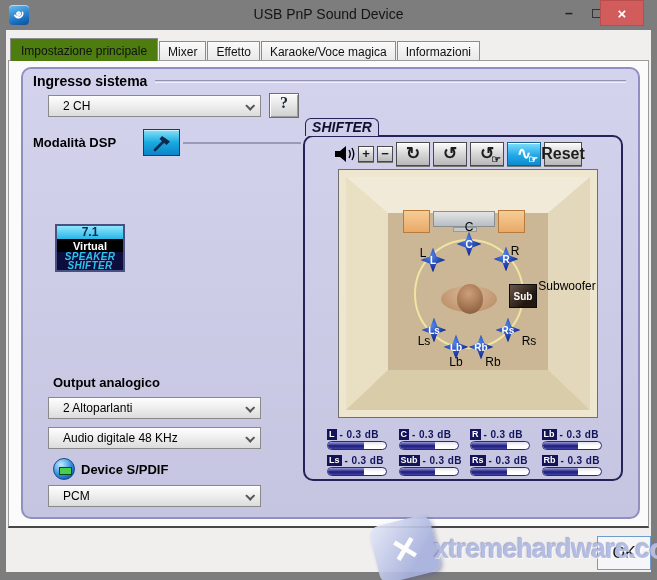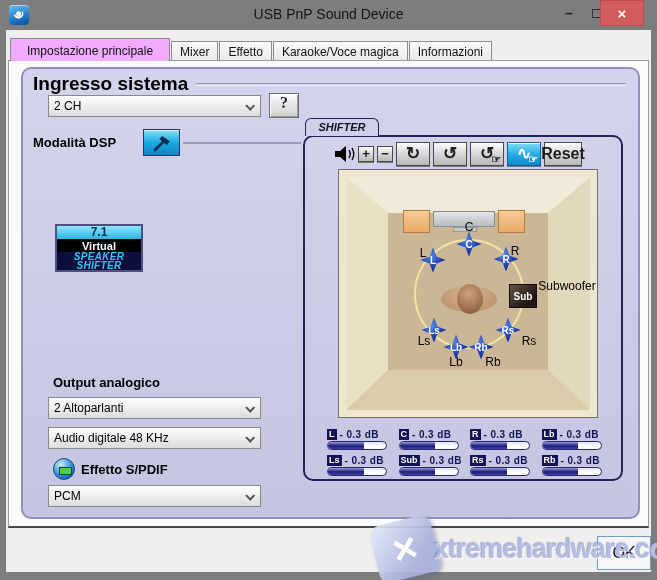--- a/index.html
+++ b/index.html
@@ -18,67 +18,67 @@
   .btn-close { right:13px; width:44px; background:#d25b5b; color:#fff; font-size:15px; font-weight:bold;
                box-shadow:inset 0 0 0 1px #b94c4c; }
 
   
   .client { position:absolute; left:6px; top:30px; width:645px; height:542px; background:#f0efee; }
 
   
   .tabstrip { position:absolute; left:4px; top:8px; display:flex; align-items:flex-end; z-index:3; }
   .tab { border:1px solid #8c8c8c; border-bottom:none; background:linear-gradient(#fafafa,#e9e9e9);
          padding:3px 8px; font-size:12px; color:#111; margin-right:1px; height:19px; white-space:nowrap; }
-  .tab.active { background:#f0abfc; height:23px; padding:5px 16px; position:relative; margin-bottom:-1px; z-index:4; }
+  .tab.active { background:#4d7c0f; height:23px; padding:5px 10px; position:relative; margin-bottom:-1px; z-index:4; }
 
   .tabpage { position:absolute; left:2px; top:30px; width:641px; height:468px; background:#fbfbfb;
              border:1px solid #9a9a9a; border-bottom:2px solid #474747; }
 
   
   .panel { position:absolute; left:12px; top:6px; width:619px; height:452px;
            background:linear-gradient(#d3d3ed,#c5c5e1); border:2px solid #8f8fc0; border-radius:10px; }
   .panel * { font-family:"Liberation Sans", sans-serif; }
 
   .sect-head { position:absolute; display:flex; align-items:center; gap:8px; }
-  .sect-head .txt { font-size:19px; font-weight:bold; color:#000; white-space:nowrap; }
+  .sect-head .txt { font-size:14px; font-weight:bold; color:#000; white-space:nowrap; }
   .hline { flex:1; height:3px; border-top:1px solid #9494b4; border-bottom:1px solid #eef; }
 
   .combo { position:absolute; width:213px; height:22px; background:linear-gradient(#fefefe,#ececec 55%,#dcdcdc);
-           border:1px solid #898989; display:flex; align-items:center; padding:0 5px; font-size:12px; color:#000; cursor:default; }
+           border:1px solid #898989; display:flex; align-items:center; padding:0 14px; font-size:12px; color:#000; cursor:default; }
   .chevron { position:absolute; right:7px; top:7px; width:7px; height:7px;
              border-right:2px solid #555; border-bottom:2px solid #555; transform:rotate(45deg) translateY(-1px); }
 
   .help-btn { position:absolute; left:246px; top:24px; width:30px; height:25px;
               background:linear-gradient(#fbfbfb,#cfcfcf); border:1px solid #6e6e6e;
               box-shadow:inset 1px 1px 0 #fff, inset -1px -1px 0 #9a9a9a;
               font:bold 16px "Liberation Serif", serif; color:#1c2430; text-align:center; }
 
   .label-b { position:absolute; font-size:13px; font-weight:bold; color:#000; white-space:nowrap; }
 
   .dsp-btn { position:absolute; left:120px; top:60px; width:37px; height:27px;
              border:1px solid #31315f; background:linear-gradient(#86e2f8,#19a9e1 50%,#0c84c6);
              box-shadow:inset 0 1px 0 rgba(255,255,255,.6); display:flex; align-items:center; justify-content:center; }
   .dsp-line { position:absolute; left:160px; top:73px; width:118px; height:2px; background:#9a9ab8; }
 
-  .shifter-badge { position:absolute; left:32px; top:155px; width:88px; border:2px solid #4a5080;
+  .shifter-badge { position:absolute; left:32px; top:155px; width:70px; border:2px solid #4a5080;
                    background:#0d0d3e; text-align:center; }
   .badge-l1 { background:linear-gradient(#9df; color:#03305a); background:linear-gradient(#8fe7ff,#2ab5e6);
               color:#06304f; font-weight:bold; font-size:12px; line-height:13px; border-bottom:1px solid #000; }
   .badge-l2 { background:#000; color:#fff; font-weight:bold; font-size:11px; line-height:12px; }
   .badge-l3 { color:#2fc3ec; font-style:italic; font-weight:bold; font-size:10px; line-height:9px; letter-spacing:.3px; }
 
   .spdif-icon { position:absolute; left:30px; top:389px; width:22px; height:22px; border-radius:50%;
                 background:radial-gradient(circle at 35% 28%, #c4ecff, #2f8ade 55%, #083a92); border:1px solid #174a88; }
   .spdif-icon::after { content:""; position:absolute; left:5px; top:8px; width:11px; height:6px;
                        background:#46cf50; border:1px solid #0a4a14; }
 
   
   .shifter-tab { position:absolute; left:282px; top:49px; width:74px; height:18px; z-index:2;
                  background:#cfcfea; border:1px solid #23235a; border-bottom:none; border-radius:6px 6px 0 0;
-                 font-size:11px; font-weight:bold; font-style:italic; color:#101030; text-align:center; line-height:17px; }
+                 font-size:14px; font-weight:bold; font-style:italic; color:#101030; text-align:center; line-height:17px; }
   .shifter-group { position:absolute; left:280px; top:66px; width:320px; height:346px;
                    border:2px solid #23235a; border-radius:10px; }
 
   .toolbar { position:absolute; left:28px; top:3px; height:27px; display:flex; align-items:center; gap:3px; }
   .tb-btn { border:1px solid #4a4a4a; background:linear-gradient(#fbfbfb,#d3d3d3 55%,#b9b9b9);
             box-shadow:inset 0 1px 0 #fff, 0 1px 0 #777; display:flex; align-items:center; justify-content:center;
             color:#1c1c1c; position:relative; }
   .tb-small { width:16px; height:16px; font-weight:bold; font-size:13px; line-height:1; }
   .tb-wide { width:34px; height:24px; font-size:17px; font-weight:bold; }
   .tb-active { background:linear-gradient(#7edef8,#22a9e8 55%,#0f8ace); border-color:#17608e; color:#fff; }
@@ -196,21 +196,21 @@
         <div class="combo" style="left:25px; top:328px;text-align:right;">
           <span>2 Altoparlanti</span>
           <span class="chevron"></span>
         </div>
         <div class="combo" style="left:25px; top:358px;">
           <span>Audio digitale  48 KHz</span>
           <span class="chevron"></span>
         </div>
 
         <div class="spdif-icon"></div>
-        <div class="label-b" style="left:58px; top:393px;">Effetto S/PDIF</div>
+        <div class="label-b" style="left:58px; top:393px;">Device S/PDIF</div>
 
         <div class="combo" style="left:25px; top:416px;">
           <span>PCM</span>
           <span class="chevron"></span>
         </div>
 
         <div class="shifter-tab">SHIFTER</div>
         <div class="shifter-group">
 
           <div class="toolbar">

